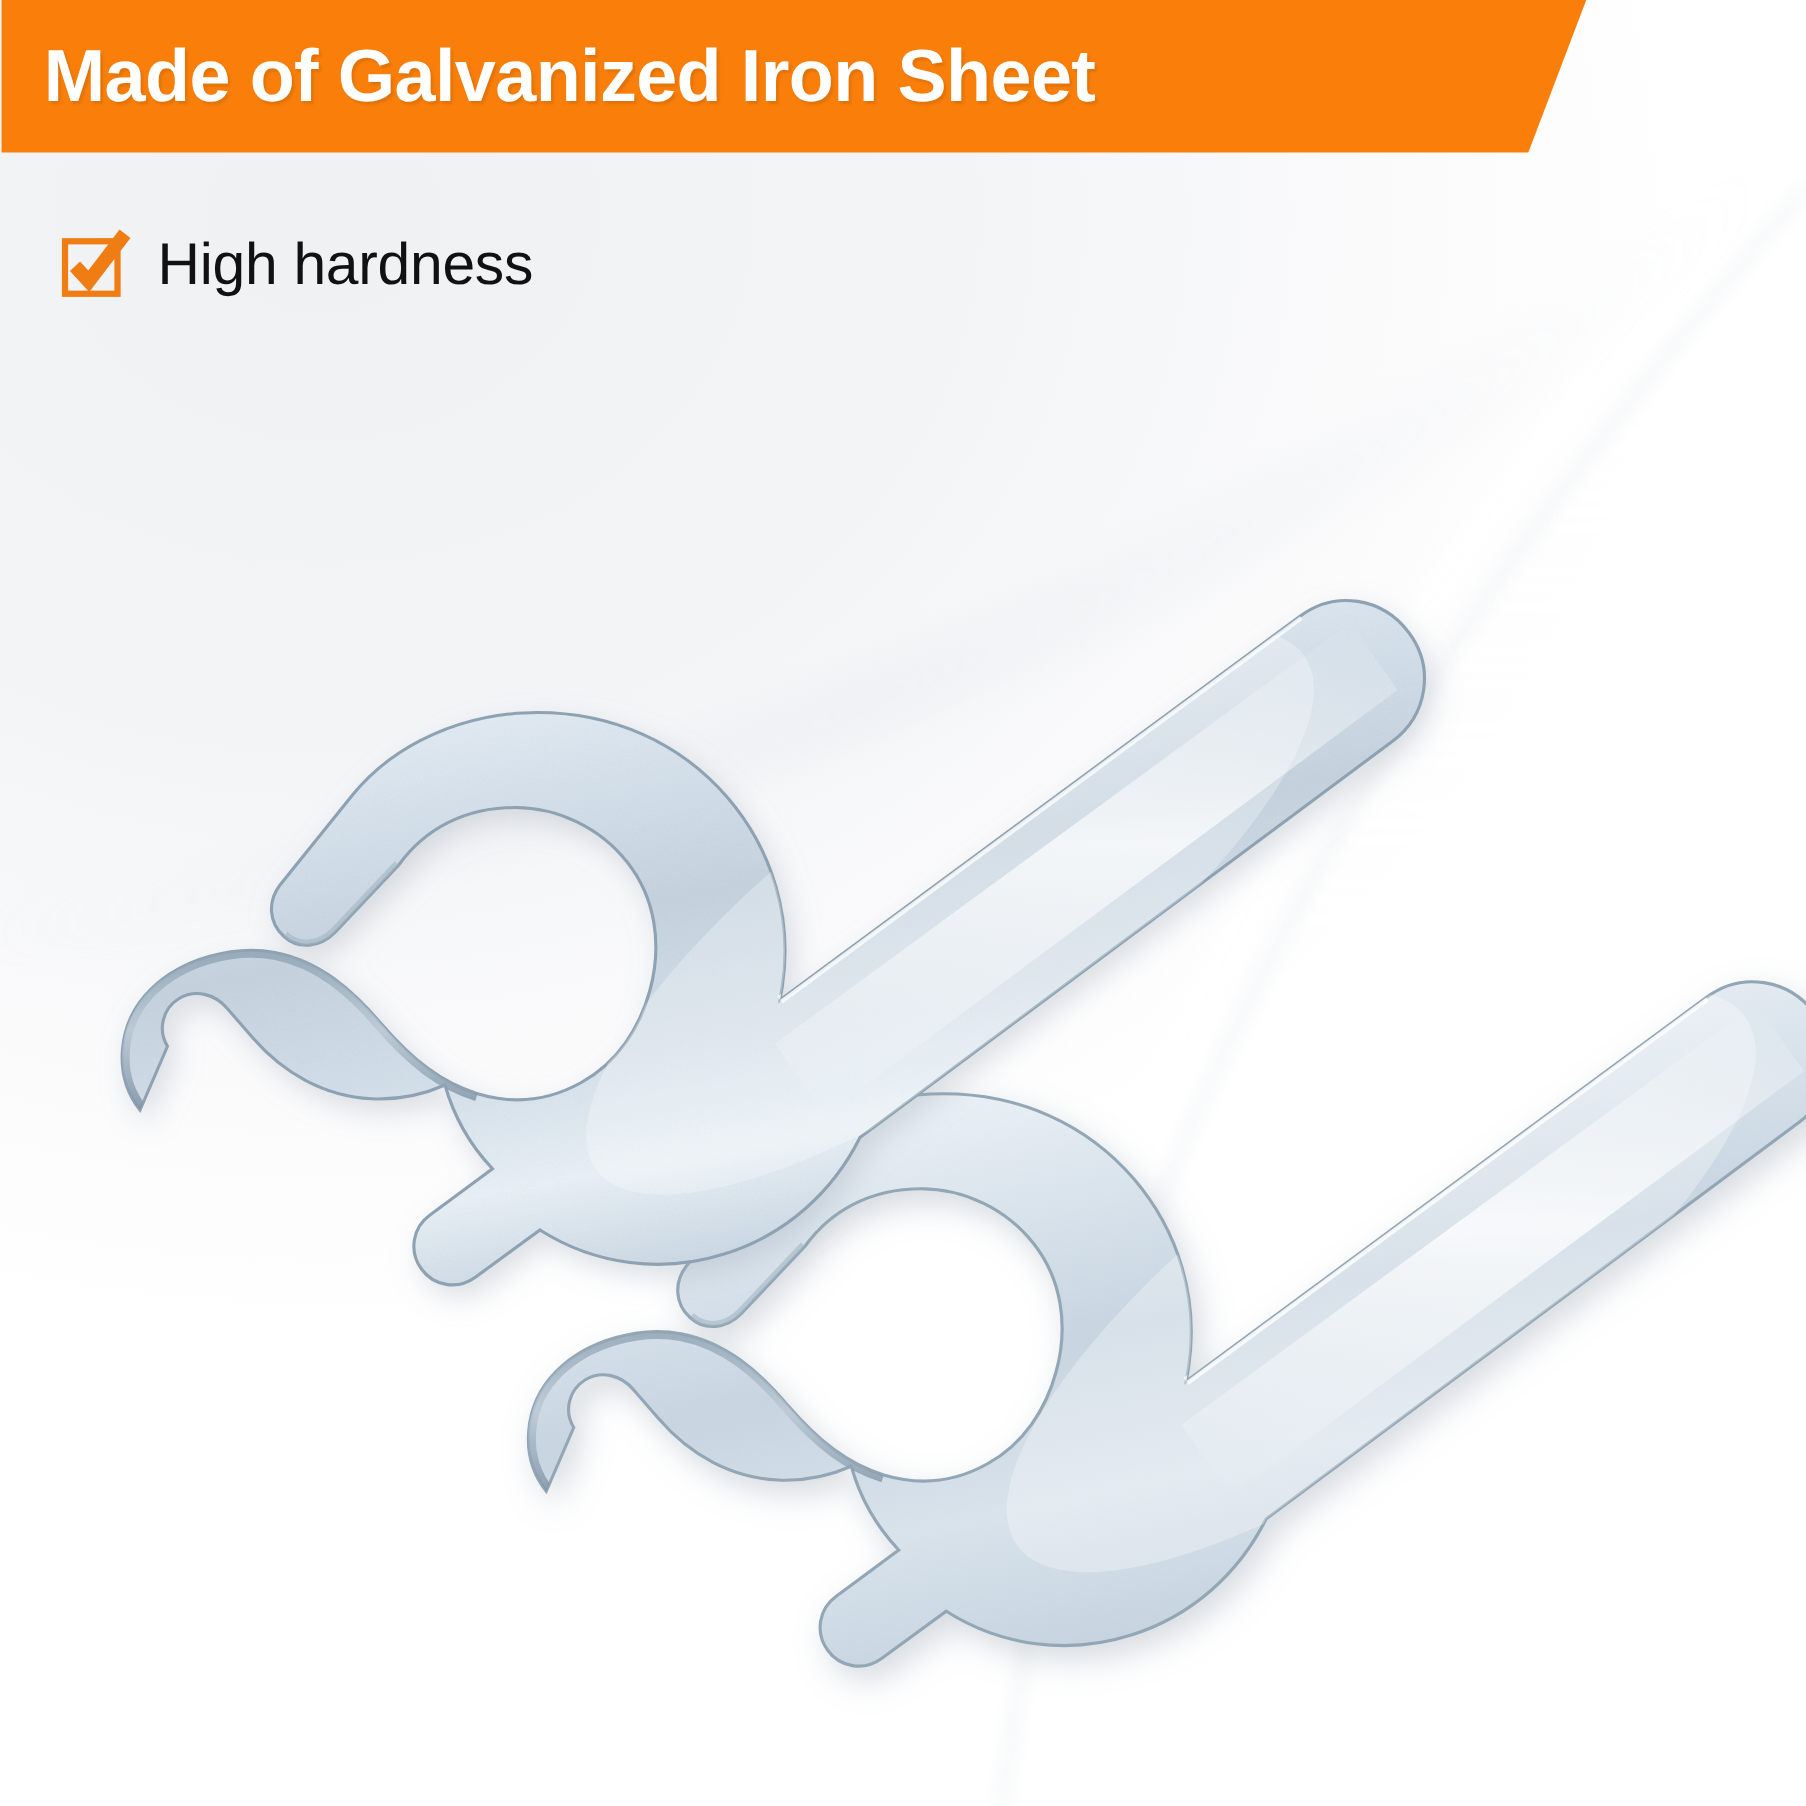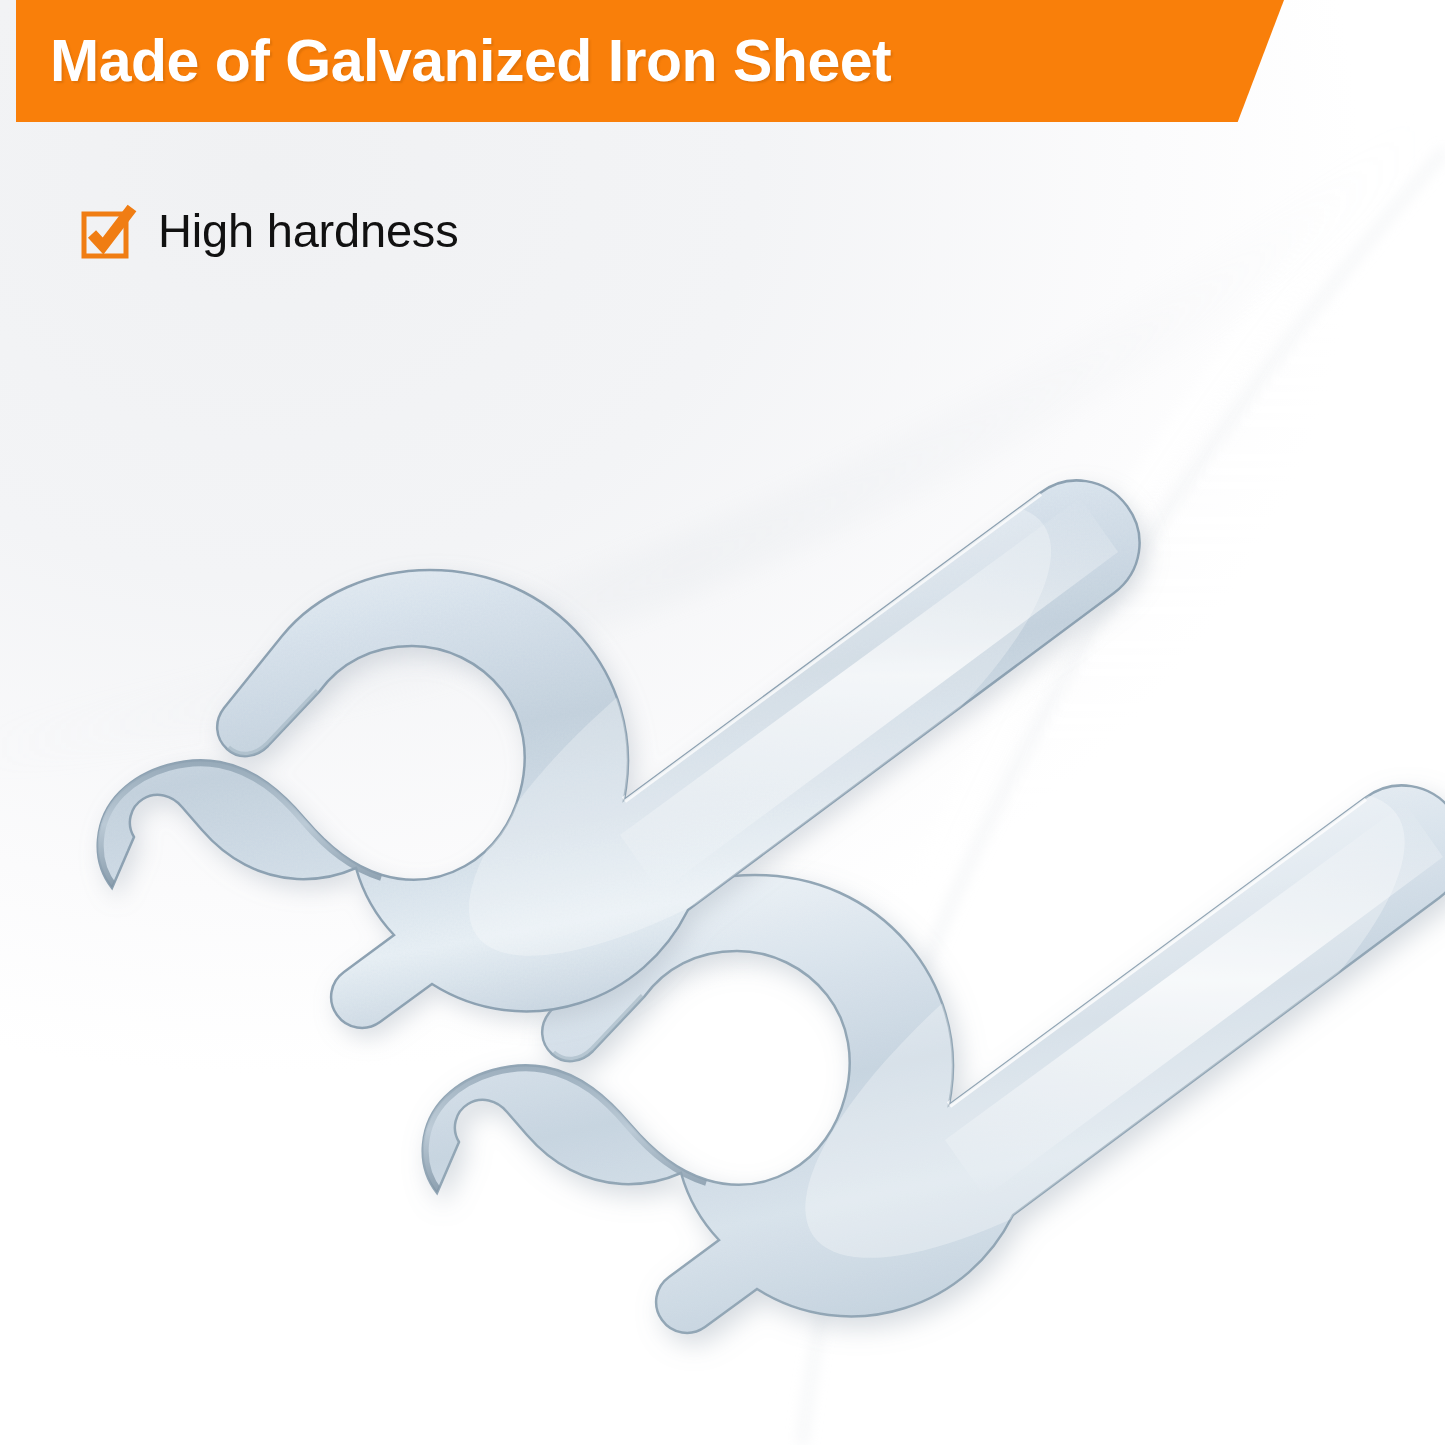--- a/index.html
+++ b/index.html
@@ -17,21 +17,21 @@
     width:1445px; height:1445px;
     overflow:hidden;
     background:
       radial-gradient(ellipse 1100px 900px at 18% 12%, #f0f1f3 0%, #f3f4f6 45%, #fbfbfc 80%, #ffffff 100%),
       linear-gradient(150deg,#eeeff2 0%, #f4f5f7 35%, #fafafb 70%, #ffffff 100%);
   }
   #swoosh-layer { position:absolute; inset:0; }
 
   
   #banner {
-    position:absolute; left:16px; top:0;
+    position:absolute; left:1px; top:0;
     width:1268px; height:122px;
     background:var(--accent,#f97f0a);
     -webkit-clip-path: polygon(0 0, 1268px 0, 1219px 129px, 0 129px);
     clip-path: polygon(0 0, 1268px 0, 1219px 129px, 0 129px);
     z-index:5;
   }
   #banner-title {
     position:absolute; left:34px; top:50%;
     transform:translateY(-50%);
     color:#ffffff;
@@ -44,23 +44,22 @@
     transform-origin:left center;
   }
 
   
   #features {
     position:absolute; left:50px; top:166px;
     z-index:6;
   }
   .feature-row {
     display:flex;
-    align-items:flex-end;
+    align-items:center;
     height:88px;
-    margin-left:32px;
   }
   .checkbox-icon {
     position:relative;
     width:46px; height:46px;
     flex:0 0 46px;
     margin-right:30px;
   }
   .checkbox-icon svg { position:absolute; left:-4px; top:-8px; overflow:visible; }
   .feature-label {
     font-size:47px;

